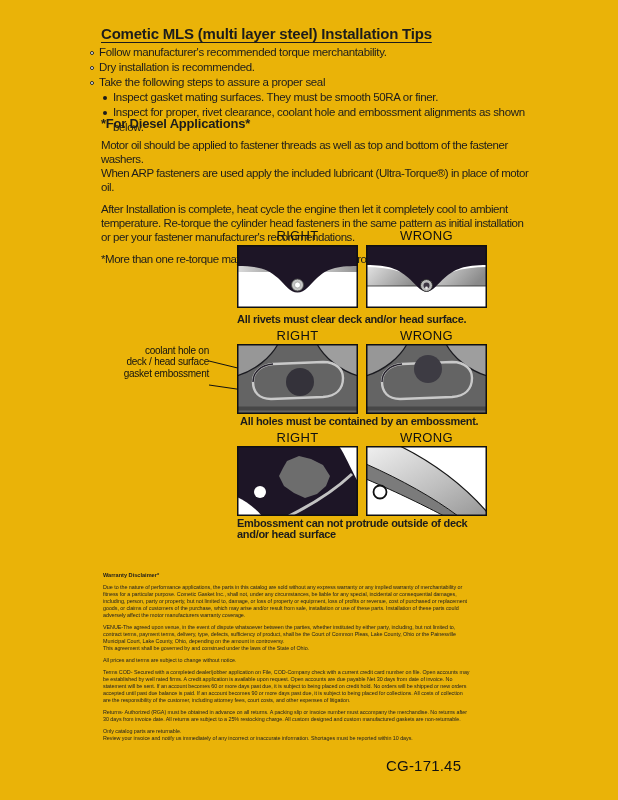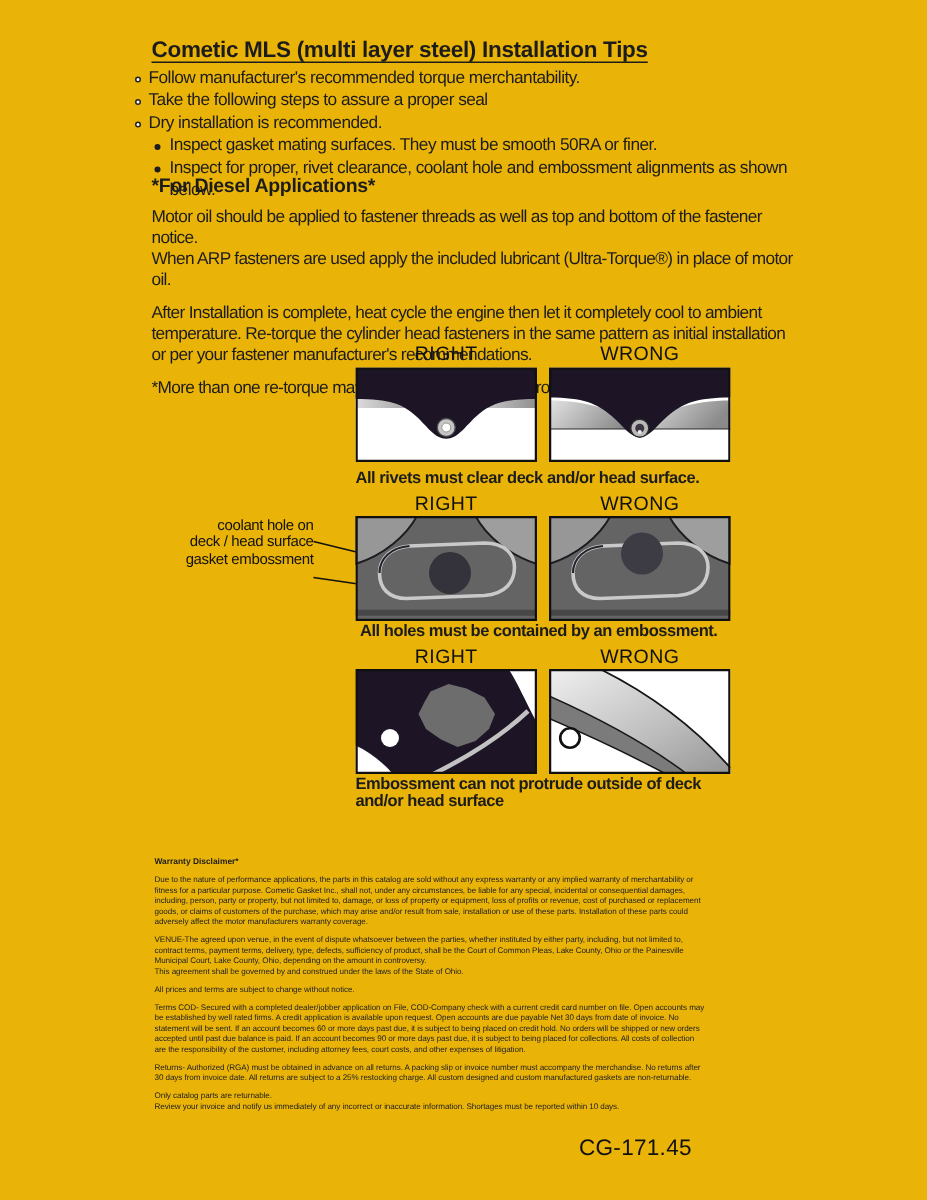--- a/index.html
+++ b/index.html
@@ -52,39 +52,39 @@
 
   <div class="title">Cometic MLS (multi layer steel) Installation Tips</div>
 
   <div class="tips">
     <div class="tip level1">
       <span class="obullet"></span>
       <span>Follow manufacturer's recommended torque merchantability.</span>
     </div>
     <div class="tip level1">
       <span class="obullet"></span>
-      <span>Take the following steps to assure a proper seal</span>
+      <span>Dry installation is recommended.</span>
     </div>
     <div class="tip level1">
       <span class="obullet"></span>
-      <span>Dry installation is recommended.</span>
+      <span>Take the following steps to assure a proper seal</span>
     </div>
     <div class="tip level2">
       <span class="fbullet"></span>
       <span>Inspect gasket mating surfaces.  They must be smooth 50RA or finer.</span>
     </div>
     <div class="tip level2">
       <span class="fbullet"></span>
       <span>Inspect for proper, rivet clearance, coolant hole and embossment alignments as shown below.</span>
     </div>
   </div>
 
   <div class="diesel">
     <h2>*For Diesel Applications*</h2>
-    <p class="pre">Motor oil should be applied to fastener threads as well as top and bottom of the fastener notice.
+    <p class="pre">Motor oil should be applied to fastener threads as well as top and bottom of the fastener washers.
 When ARP fasteners are used apply the included lubricant (Ultra-Torque®) in place of motor oil.</p>
     <p class="pre">After Installation is complete, heat cycle the engine then let it completely cool to ambient
 temperature. Re-torque the cylinder head fasteners in the same pattern as initial installation
 or per your fastener manufacturer's recommendations.</p>
     <p class="pre">*More than one re-torque may be required to achieve proper fastener stretch*</p>
   </div>
 
   <div class="figure" style="top:228px; height:100px;">
     <div class="fig-label" style="left:237px; width:121px;">RIGHT</div>
     <div class="fig-label" style="left:366px; width:121px;">WRONG</div>

